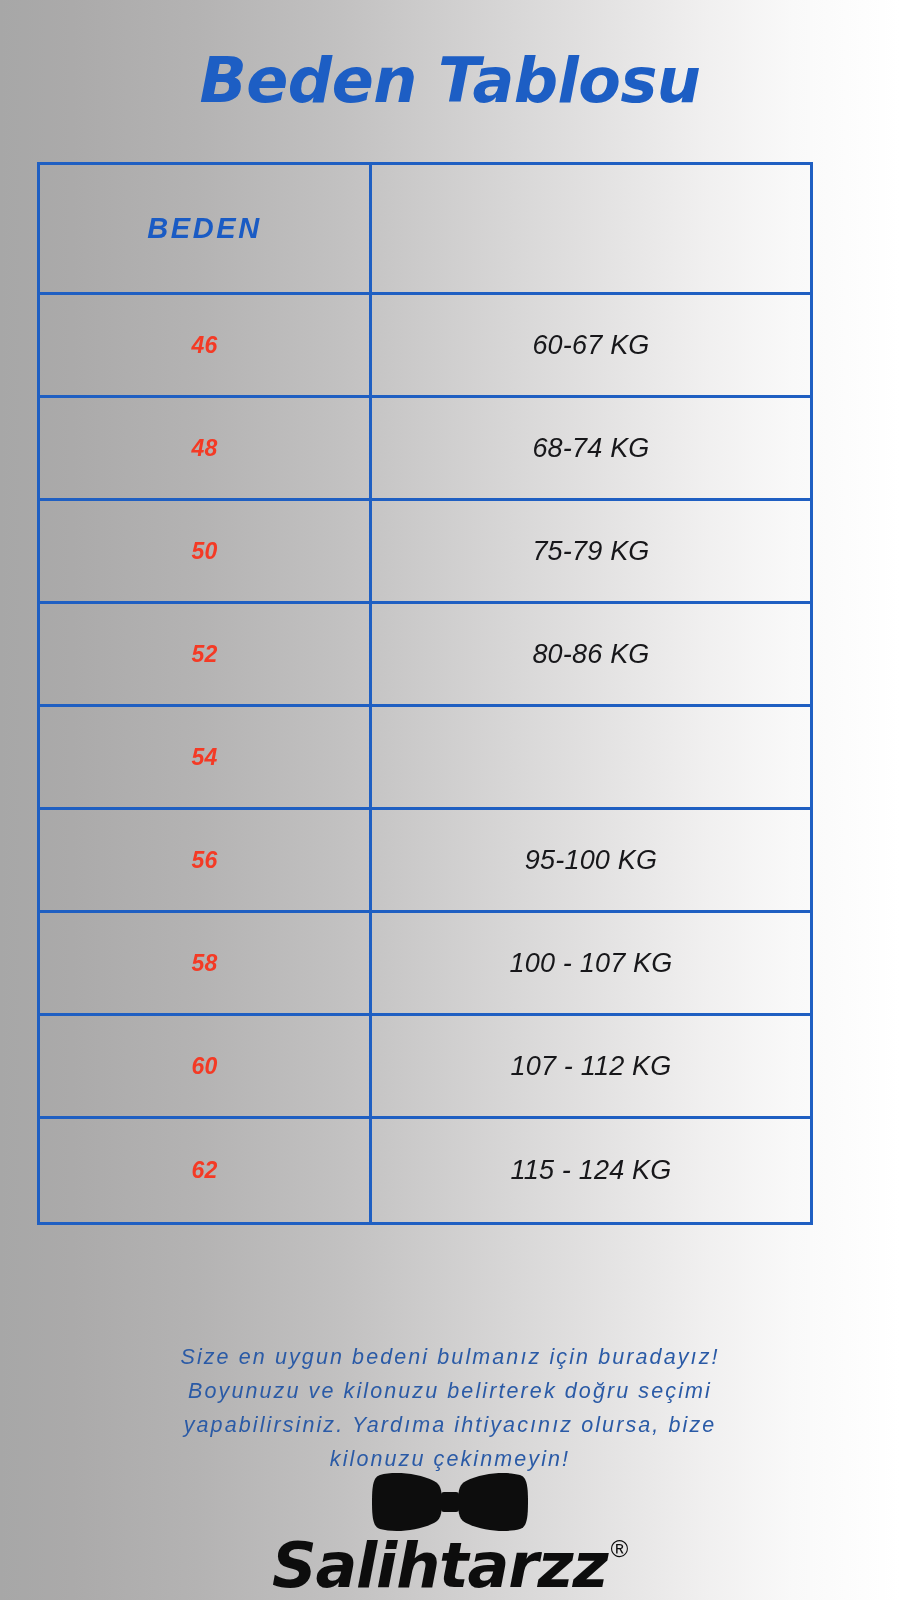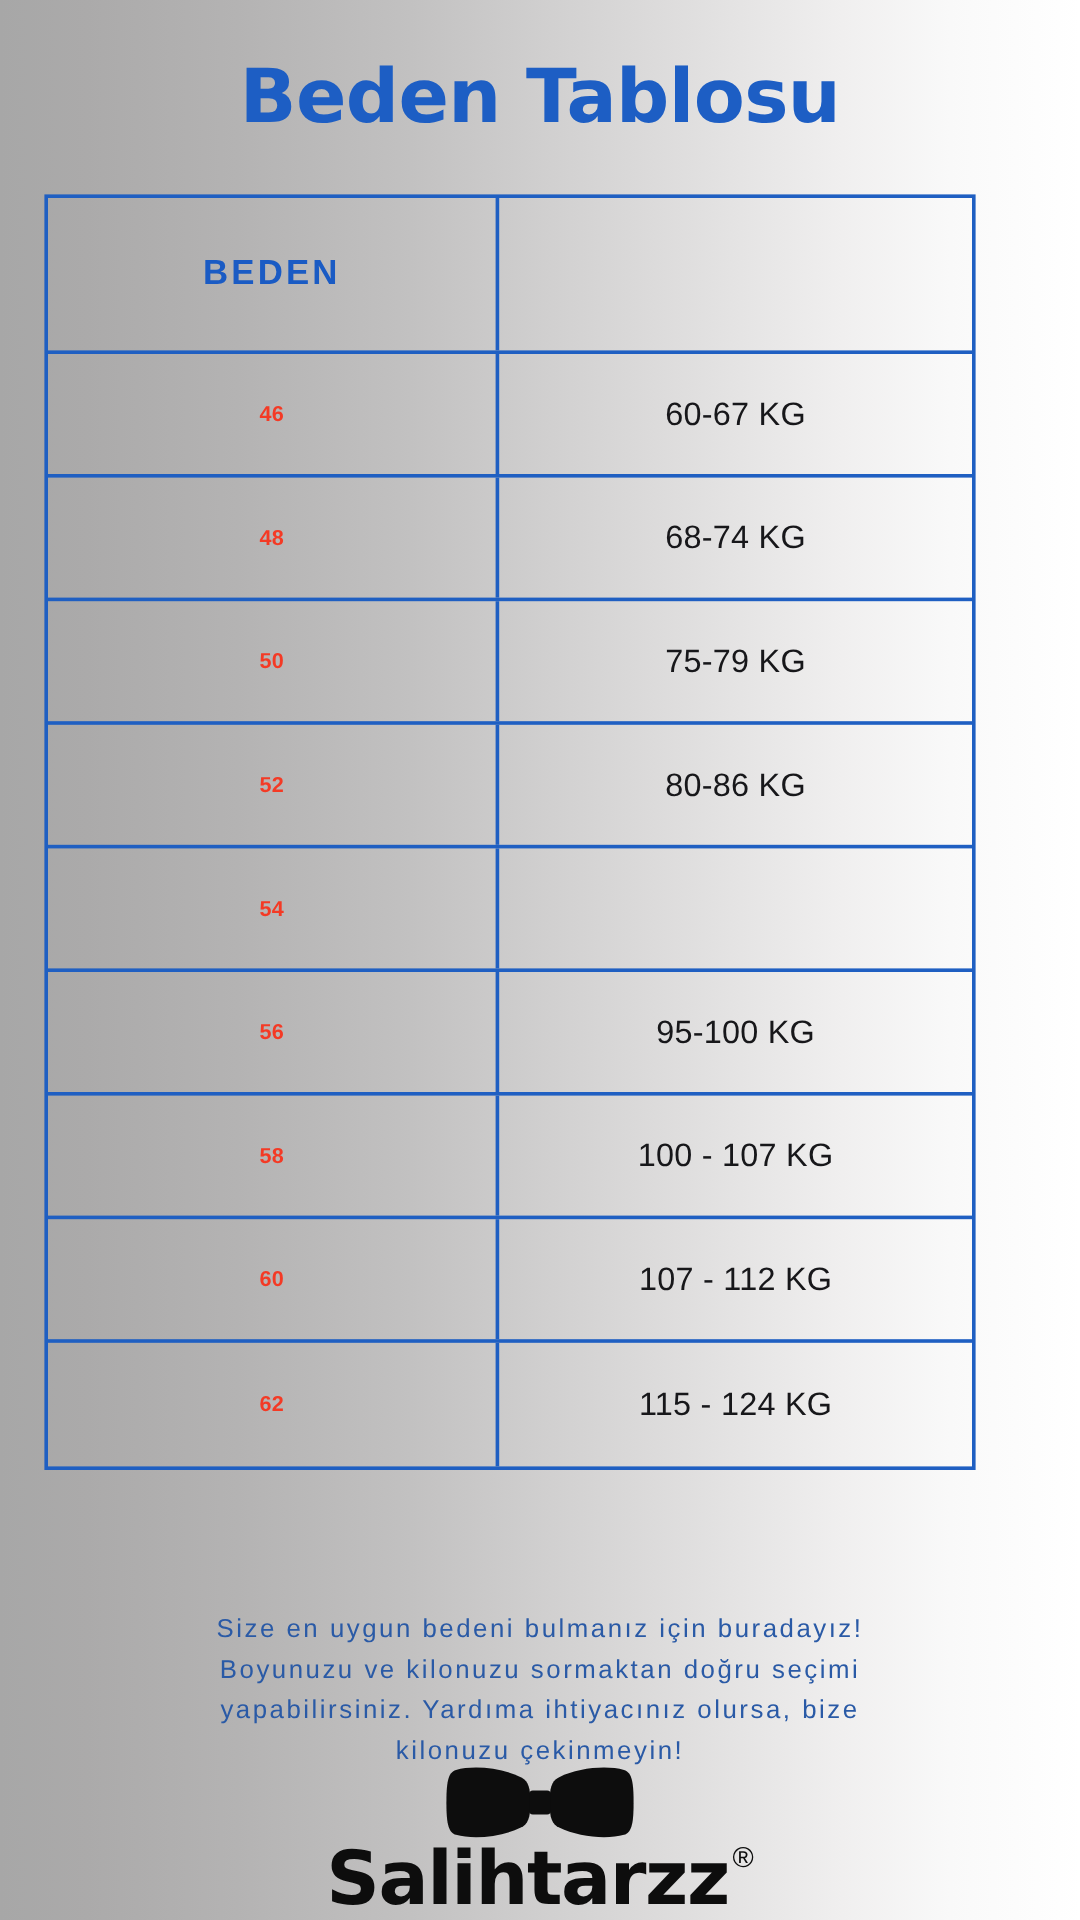--- a/index.html
+++ b/index.html
@@ -21,20 +21,21 @@
         #f0efef 78%,
         #f9f9f9 88%,
         #fdfdfd 96%,
         #ffffff 100%);
   }
   .page {
     position: relative;
     width: 900px;
     height: 1600px;
     box-sizing: border-box;
+    font-style: italic;
   }
 
   
   .title {
     position: absolute;
     top: 48px;
     left: 0;
     width: 900px;
     text-align: center;
     font-size: 62px;
@@ -56,21 +57,21 @@
   }
   .row {
     display: flex;
     width: 100%;
     box-sizing: border-box;
     border-bottom: 3px solid #1f5fc2;
   }
   .row:last-child { border-bottom: none; }
 
   .cell-size {
-    width: 376px;
+    width: 332px;
     box-sizing: border-box;
     border-right: 3px solid #1f5fc2;
     display: flex;
     align-items: center;
     justify-content: center;
   }
   .cell-weight {
     flex: 1;
     box-sizing: border-box;
     display: flex;
@@ -84,21 +85,21 @@
     color: #1a5bc4;
     font-size: 29px;
     font-weight: 700;
     letter-spacing: 2.6px;
     font-family: "Liberation Sans", sans-serif;
   }
 
   .data-row { height: 103px; }
   .data-row .cell-size {
     color: #f43a25;
-    font-size: 18px;
+    font-size: 23px;
     font-weight: 700;
     font-family: "Liberation Sans", sans-serif;
     letter-spacing: 0.3px;
   }
   .data-row .cell-weight {
     color: #17171a;
     font-size: 27px;
     font-weight: 400;
     font-family: "Liberation Sans", sans-serif;
     letter-spacing: 0.2px;
@@ -223,21 +224,21 @@
 
     <div class="row data-row">
       <div class="cell-size">62</div>
       <div class="cell-weight">115 - 124 KG</div>
     </div>
 
   </div>
 
   <div class="note">
     <span class="note-line">Size en uygun bedeni bulmanız için buradayız!</span>
-    <span class="note-line">Boyunuzu ve kilonuzu sormaktan doğru seçimi</span>
+    <span class="note-line">Boyunuzu ve kilonuzu belirterek doğru seçimi</span>
     <span class="note-line">yapabilirsiniz. Yardıma ihtiyacınız olursa, bize</span>
     <span class="note-line">kilonuzu çekinmeyin!</span>
   </div>
 
   <div class="logo">
     <svg class="bowtie" viewBox="0 0 160 62" aria-hidden="true">
       <path d="M64 10 C48 2, 24 0, 10 4 C4 6, 2 12, 2 31 C2 50, 4 56, 10 58 C24 62, 48 60, 64 52 C70 49, 72 44, 72 31 C72 18, 70 13, 64 10 Z" fill="#0d0d0d"></path>
       <path d="M96 10 C112 2, 136 0, 150 4 C156 6, 158 12, 158 31 C158 50, 156 56, 150 58 C136 62, 112 60, 96 52 C90 49, 88 44, 88 31 C88 18, 90 13, 96 10 Z" fill="#0d0d0d"></path>
       <rect x="71" y="21" width="18" height="20" rx="3" fill="#0d0d0d"></rect>
     </svg>

